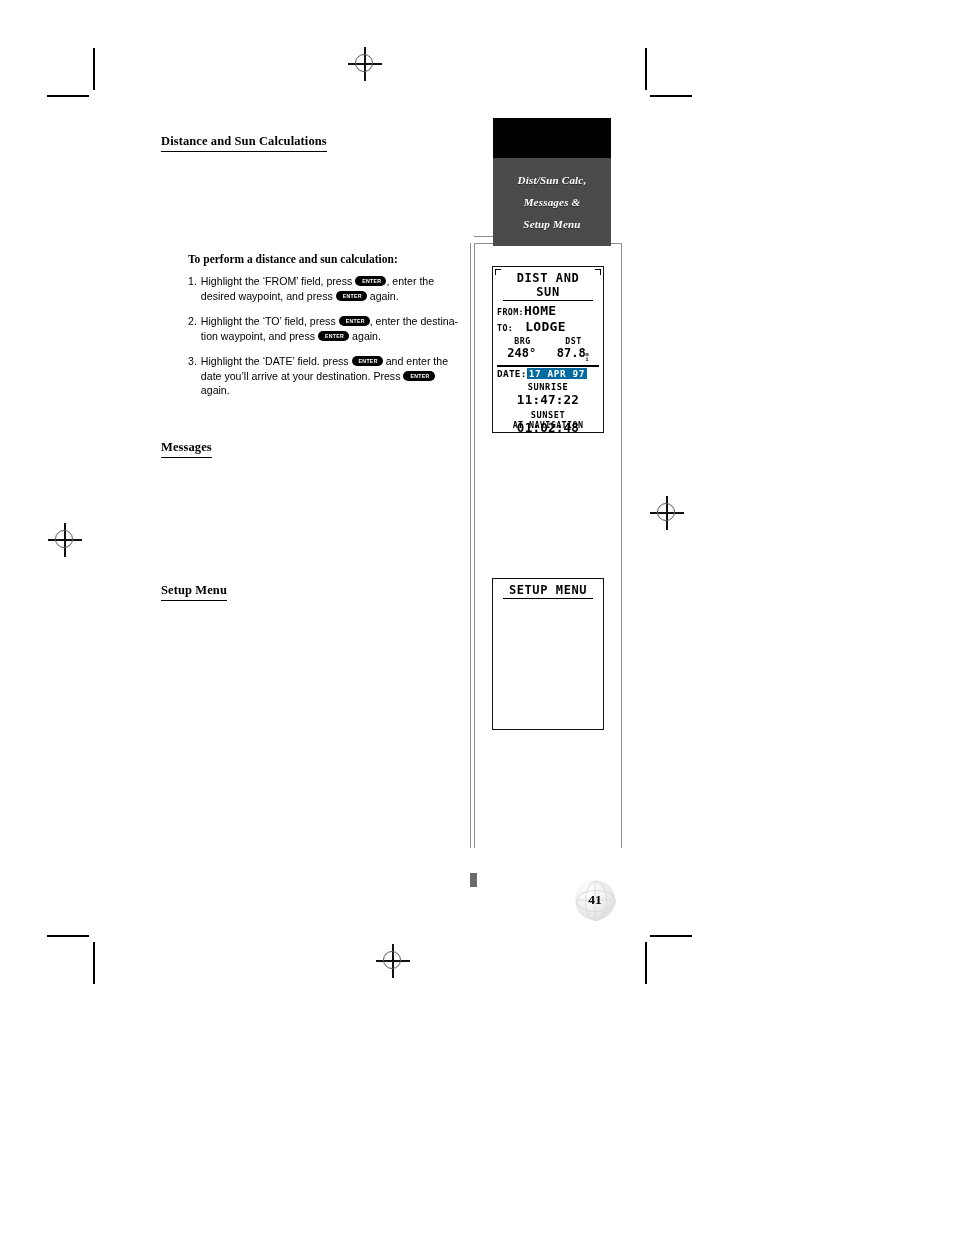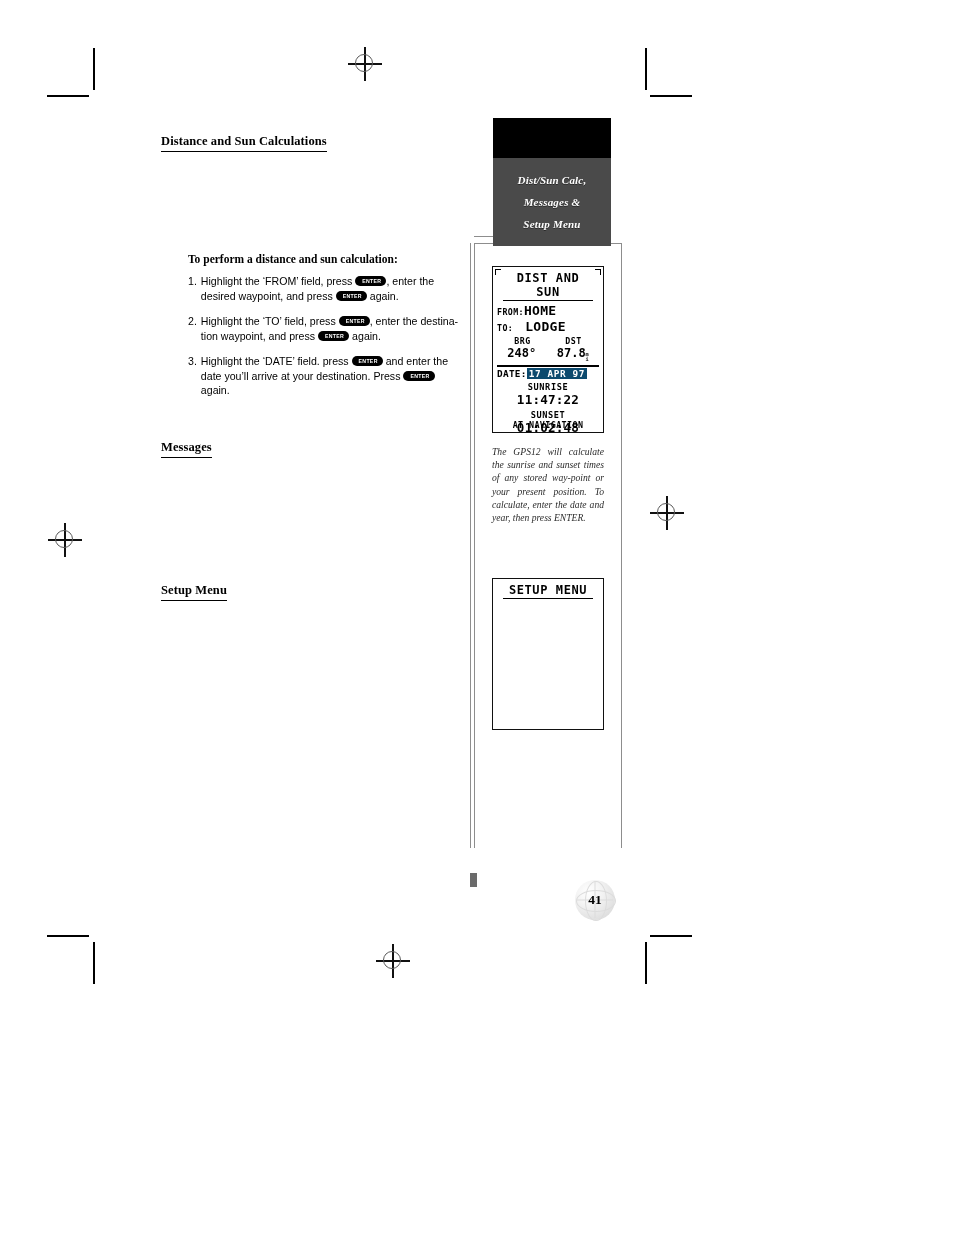--- a/index.html
+++ b/index.html
@@ -101,21 +101,21 @@
   .val-lg{font-size:13px;letter-spacing:.3px;}
   .val-lg.ind{margin-left:12px;}
 
   .hdr2{display:flex;justify-content:space-around;font-size:8.3px;font-weight:bold;letter-spacing:.5px;margin-top:2px;}
   .vals2{display:flex;justify-content:space-around;font-size:12px;font-weight:bold;margin-top:0px;align-items:baseline;}
   .unit{display:inline-flex;flex-direction:column;font-size:5.2px;line-height:5px;font-weight:bold;margin-left:0px;position:relative;top:-1px;}
 
   .sep{height:1.8px;background:#000;margin:2px 0 0 0;}
 
   .daterow{display:flex;align-items:center;font-size:9.4px;font-weight:bold;letter-spacing:.3px;margin-top:1px;}
-  .hl-inv{background:#0c4a6e;color:#fff;padding:0 2px;letter-spacing:.6px;}
+  .hl-inv{background:#0369a1;color:#fff;padding:0 2px;letter-spacing:.6px;}
 
   .ctr-sm{text-align:center;font-size:8.6px;font-weight:bold;letter-spacing:.6px;margin-top:3px;}
   .ctr-lg{text-align:center;font-size:12.6px;font-weight:bold;letter-spacing:.2px;margin-top:0px;}
 
   .footline{position:absolute;left:0;right:0;bottom:2px;text-align:center;font-size:8.4px;font-weight:bold;letter-spacing:.4px;}
 
   .menu-item{font-size:10px;font-weight:bold;letter-spacing:.5px;line-height:13.5px;padding-left:1px;}
   .menu-item.sel{background:#000;color:#fff;display:inline-block;padding:0 1px;}
 
   
@@ -263,21 +263,20 @@
 
       <div class="ctr-sm">SUNRISE</div>
       <div class="ctr-lg">11:47:22</div>
       <div class="ctr-sm">SUNSET</div>
       <div class="ctr-lg">01:02:48</div>
 
       <div class="footline">AT NAVIGATION</div>
     </div>
   </div>
 
-  <div class="cap" id="cap1">The GPS12 will calculate the sunrise and sunset times of any stored way-point or your present position. To calculate, enter the date and year, then press ENTER.</div>
 
   <div class="lcd" id="lcd-setup">
     <div class="lcd-inner">
       <div class="lcd-title">SETUP MENU</div>
     </div>
   </div>
 
 
   <div class="pageno">
     <div class="globe"></div>

